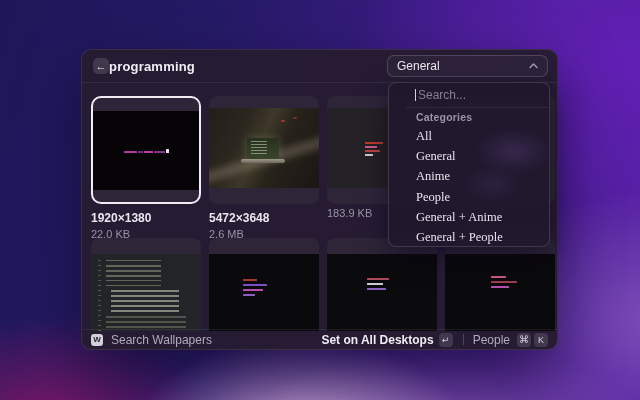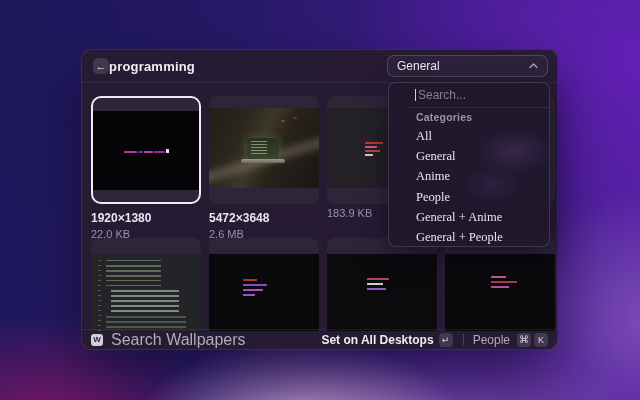--- a/index.html
+++ b/index.html
@@ -116,21 +116,21 @@
   
   .t-black{top:16px;bottom:0;background:#0a090c;}
   
   .footer{
     position:absolute;left:0;right:0;bottom:0;height:20px;z-index:5;
     border-top:1px solid rgba(255,255,255,.07);
     display:flex;align-items:center;padding:0 9px;box-sizing:border-box;
   }
   .app-chip{width:12px;height:12px;border-radius:3px;background:rgba(236,233,241,.88);
     color:#2b2338;font-size:8px;font-weight:bold;display:flex;align-items:center;justify-content:center;}
-  .app-name{margin-left:8px;font-size:16px;color:#b2aabd;}
+  .app-name{margin-left:8px;font-size:12px;color:#b2aabd;}
   .f-right{margin-left:auto;display:flex;align-items:center;}
   .primary-label{font-size:12px;font-weight:bold;color:#efecf3;}
   .keycap{height:14px;min-width:14px;padding:0 2px;margin-left:5px;border-radius:4px;
     background:rgba(255,255,255,.13);color:#d6d0df;font-size:9px;
     display:flex;align-items:center;justify-content:center;box-sizing:border-box;}
   .f-divider{width:1px;height:11px;background:rgba(255,255,255,.18);margin:0 9px 0 10px;}
   .actions-label{font-size:12px;color:#b2aabd;margin-right:2px;}
 </style>
 </head>
 <body>

